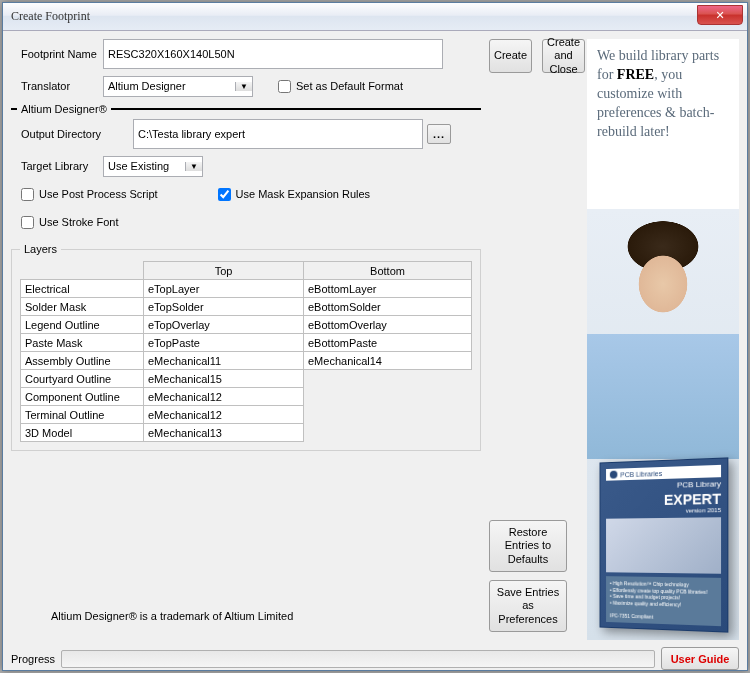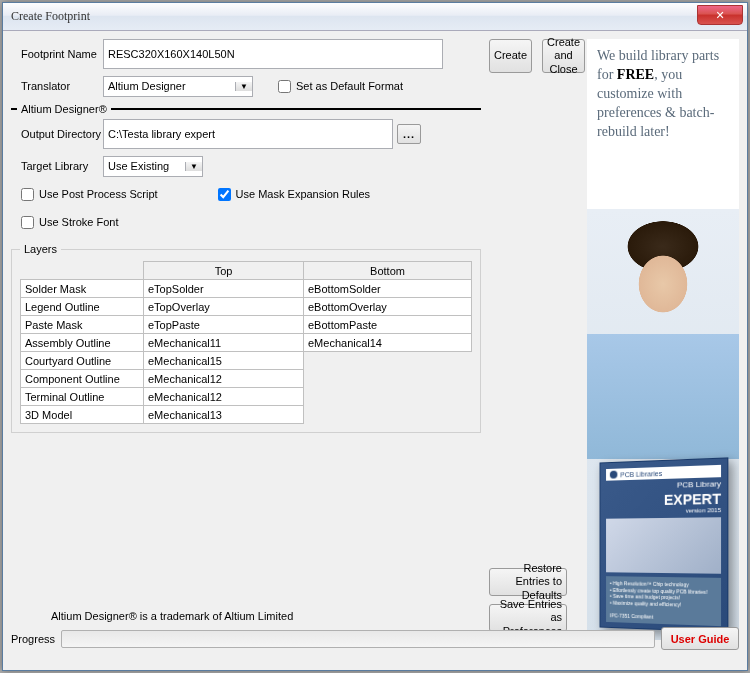--- a/index.html
+++ b/index.html
@@ -190,24 +190,24 @@
     color:#000;
     margin-left:28px;
   }
   .right-lower-btns {
     position:absolute;
     right:170px;
     bottom:38px;
     width:88px;
     display:flex; flex-direction:column; gap:8px;
   }
-  .right-lower-btns .btn { width:78px; height:28px; line-height:1.2; text-align:right;}
+  .right-lower-btns .btn { width:78px; height:52px; line-height:1.2; text-align:center;}
   .progress-row {
     position:absolute;
-    left:8px; right:8px; bottom:20px;
+    left:8px; right:8px; bottom:0;
     display:flex; align-items:center; gap:6px;
   }
   .progress-bar {
     flex:1; height:18px;
     border:1px solid #b0b0b0;
     background:linear-gradient(to bottom,#e8e8e8,#f5f5f5);
     border-radius:2px;
   }
   .user-guide {
     color:#d00; font-weight:bold;
@@ -249,21 +249,21 @@
             <span>Set as Default Format</span>
           </label>
         </div>
       </div>
 
       <fieldset style="border:none; border-top:2px solid #000000; padding:4px 0 0 0; margin:2px 0 4px 0;">
         <legend style="margin-left:6px;">Altium Designer®</legend>
 
         <div class="row">
           <div class="label-col">Output Directory</div>
-          <div class="field-col" style="display:flex;align-items:center;">
+          <div class="field-col" style="display:flex;align-items:center;justify-content:center;">
             <input type="text" style="width: 290px;" value="C:\Testa library expert">
             <div class="browse-btn">...</div>
           </div>
         </div>
 
         <div class="row">
           <div class="label-col">Target Library</div>
           <div class="field-col">
             <div class="combo" style="width:100px;">
               <div class="combo-text">Use Existing</div>
@@ -295,20 +295,25 @@
         <legend>Layers</legend>
         <table class="layers">
           <thead>
             <tr>
               <th style="background:#f0f0f0;border-top-color:#f0f0f0;border-left-color:#f0f0f0;"></th>
               <th>Top</th>
               <th>Bottom</th>
             </tr>
           </thead>
           <tbody id="layers-body">
+              <tr>
+                <td>Electrical</td>
+                <td>eTopLayer</td>
+                <td>eBottomLayer</td>
+              </tr>
               <tr>
                 <td>Solder Mask</td>
                 <td>eTopSolder</td>
                 <td>eBottomSolder</td>
               </tr>
               <tr>
                 <td>Legend Outline</td>
                 <td>eTopOverlay</td>
                 <td>eBottomOverlay</td>
               </tr>

